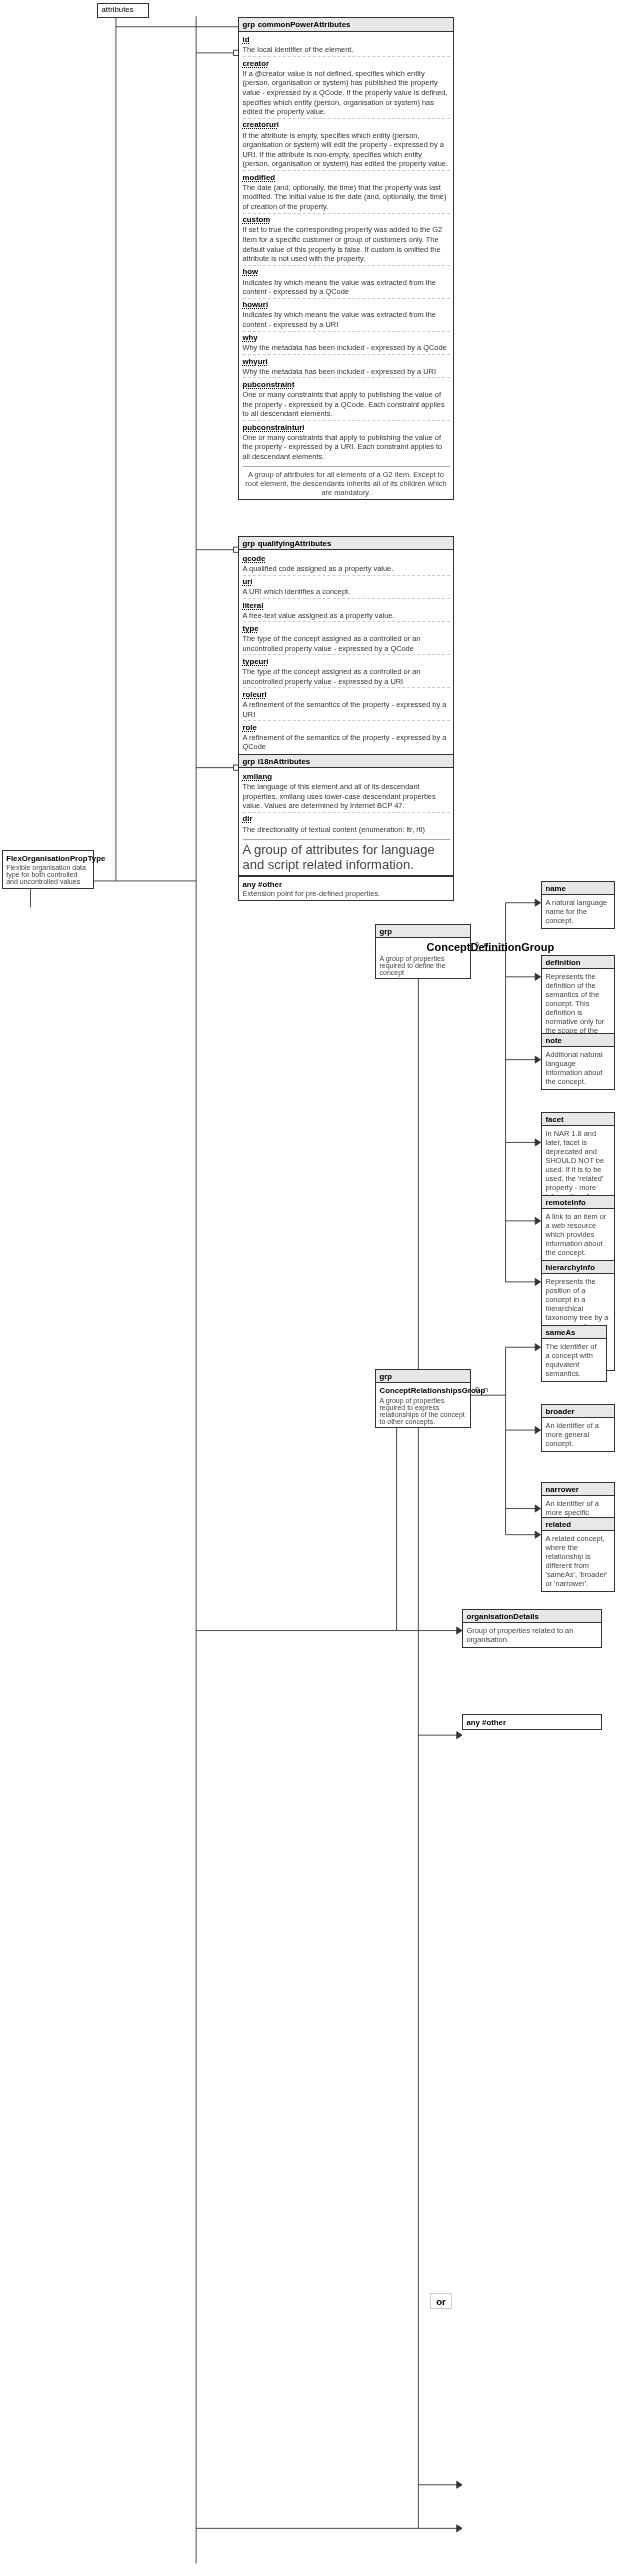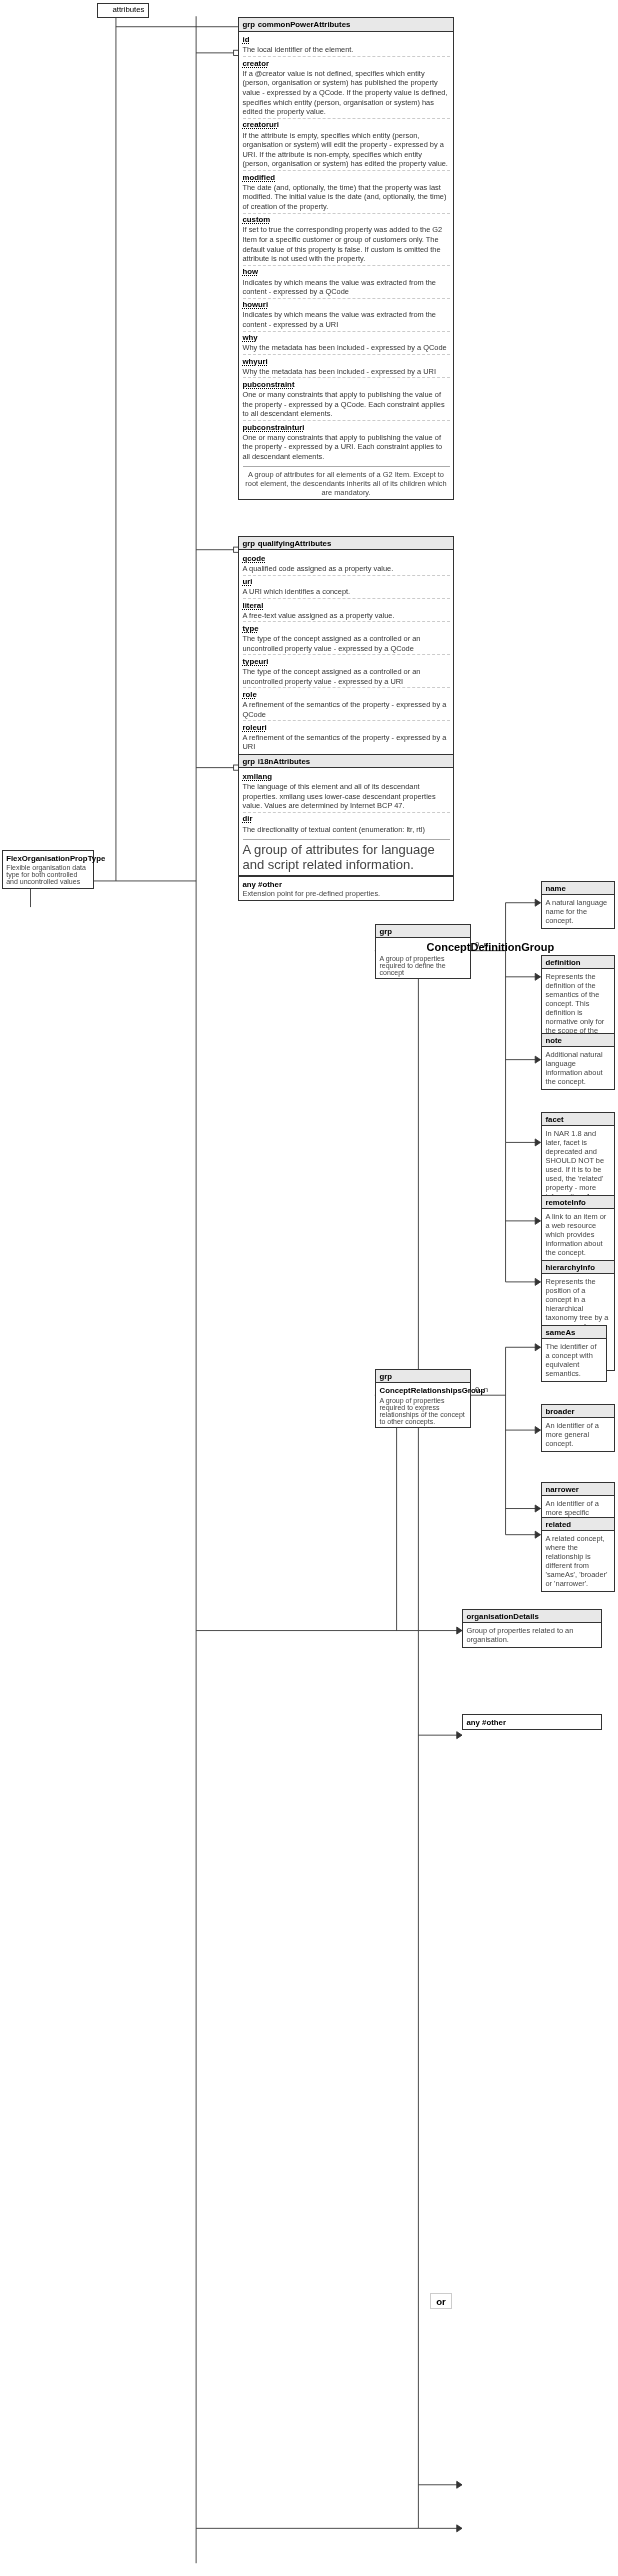--- a/index.html
+++ b/index.html
@@ -163,21 +163,21 @@
     <polygon points="530,2850 524,2846 524,2854" fill="#333" stroke="#333" stroke-width="1"></polygon>
     <polygon points="530,2900 524,2896 524,2904" fill="#333" stroke="#333" stroke-width="1"></polygon>
 
     <rect x="268" y="57" width="6" height="6" fill="#fff" stroke="#333" stroke-width="1"></rect>
     <rect x="268" y="627" width="6" height="6" fill="#fff" stroke="#333" stroke-width="1"></rect>
     <rect x="268" y="877" width="6" height="6" fill="#fff" stroke="#333" stroke-width="1"></rect>
 
   </svg>
 
   <div class="box" style="left:97px; top:2.6px; width:52px; height:15.7px;">
-    <div style="padding:1.7px 3.5px; font-size:7.8px; text-align:right;">attributes</div>
+    <div style="padding:1.7px 3.5px; font-size:7.8px; text-align:left;">attributes</div>
   </div>
 
   <div class="box" style="left:238px; top:17.4px; width:216px;">
     <div class="box-header">
       <span class="stereotype">grp</span>
       <span>commonPowerAttributes</span>
     </div>
     <div class="box-body">
 
       <div class="field">
@@ -262,26 +262,26 @@
       </div>
       <div class="field" style="border-top:0.9px dashed #ccc; padding-top:1.7px;">
         <div class="field-name dotted-underline">type</div>
         <div class="field-desc">The type of the concept assigned as a controlled or an uncontrolled property value - expressed by a QCode</div>
       </div>
       <div class="field" style="border-top:0.9px dashed #ccc; padding-top:1.7px;">
         <div class="field-name dotted-underline">typeuri</div>
         <div class="field-desc">The type of the concept assigned as a controlled or an uncontrolled property value - expressed by a URI</div>
       </div>
       <div class="field" style="border-top:0.9px dashed #ccc; padding-top:1.7px;">
+        <div class="field-name dotted-underline">roleuri</div>
+        <div class="field-desc">A refinement of the semantics of the property - expressed by a URI</div>
+      </div>
+      <div class="field" style="border-top:0.9px dashed #ccc; padding-top:1.7px;">
         <div class="field-name dotted-underline">role</div>
         <div class="field-desc">A refinement of the semantics of the property - expressed by a QCode</div>
-      </div>
-      <div class="field" style="border-top:0.9px dashed #ccc; padding-top:1.7px;">
-        <div class="field-name dotted-underline">roleuri</div>
-        <div class="field-desc">A refinement of the semantics of the property - expressed by a URI</div>
       </div>
 
       <div style="border-top:0.9px solid #aaa; margin-top:3.5px; padding-top:2.6px; font-size:7.4px; color:#444;">
         A group of attributes used for a qualified equivalent of the property.
       </div>
     </div>
   </div>
 
   <div class="box" style="left:238px; top:754px; width:216px;">
     <div class="box-header">

